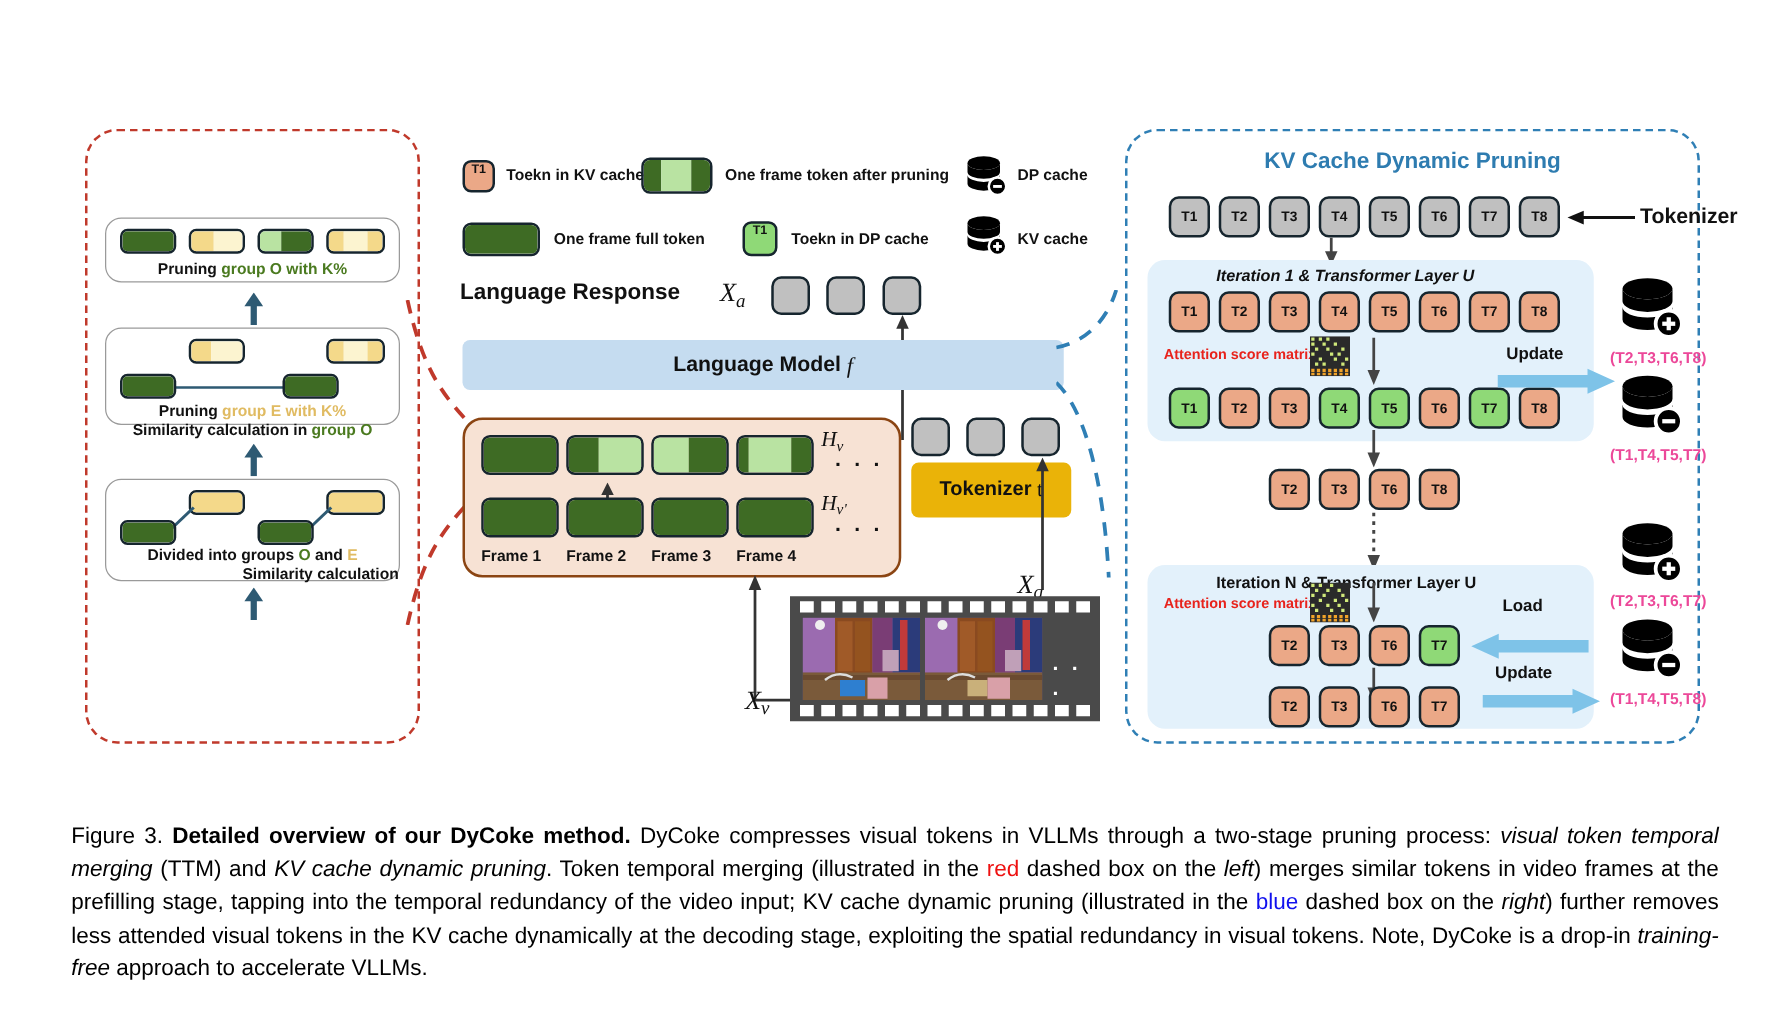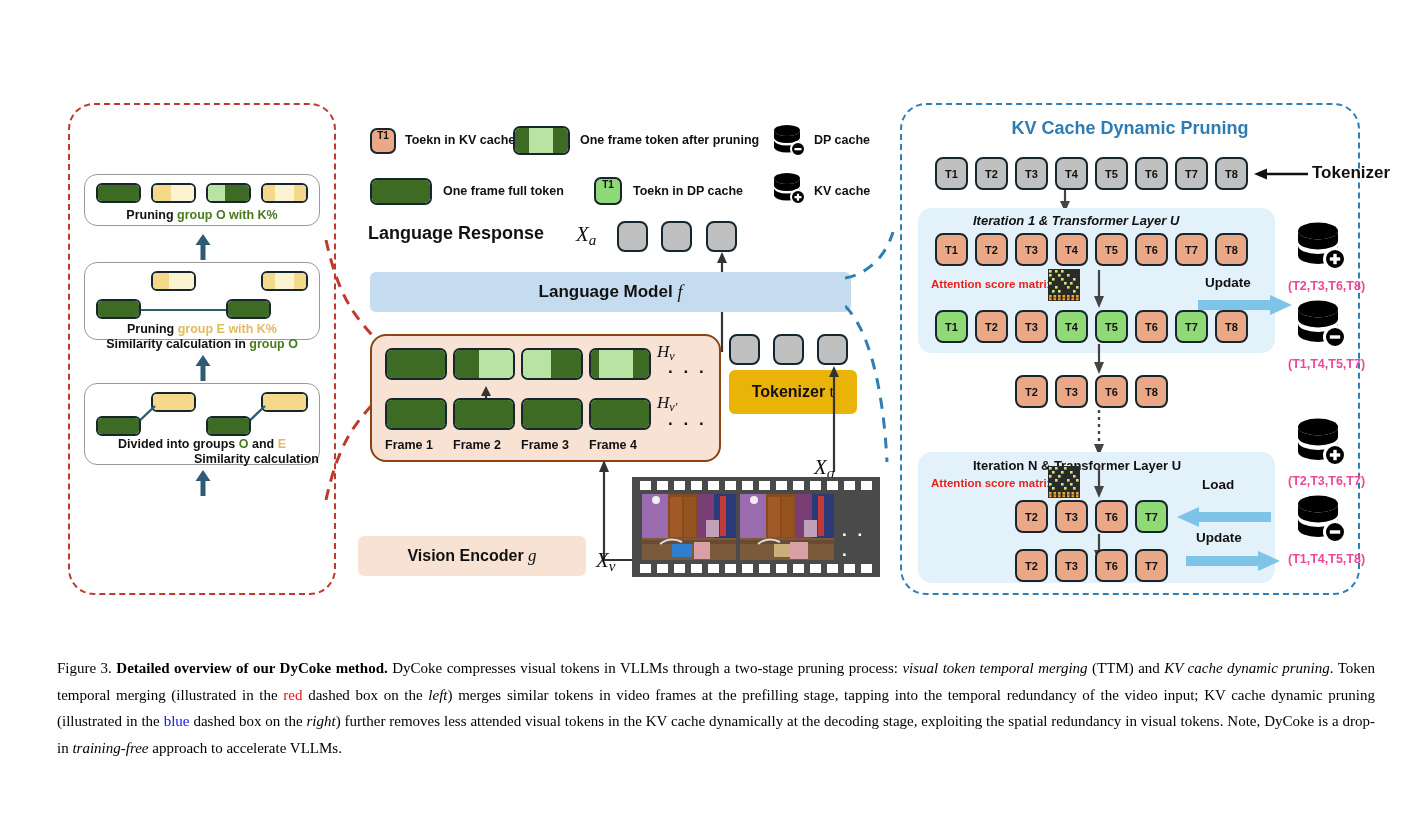--- a/index.html
+++ b/index.html
@@ -102,21 +102,21 @@
   .iterbox { position:absolute; background:#e3f1fb; border-radius:14px; }
   .iterlbl { position:absolute; font-size:13px; font-weight:bold; color:#111; white-space:nowrap; }
   .attnlbl { position:absolute; font-size:11.5px; font-weight:bold; color:#e8231c; white-space:nowrap; }
   .cachelbl { position:absolute; font-size:12.5px; font-weight:bold; color:#ec4899; white-space:nowrap; }
   .oplbl { position:absolute; font-size:13.5px; font-weight:bold; color:#111; white-space:nowrap; }
   .prefilllbl { position:absolute; font-size:17px; font-weight:bold; color:#111; white-space:nowrap; }
 
   
   #caption {
     position:absolute; left:57px; top:655px; width:1318px;
-    font-family:Liberation Serif, serif; font-size:15px;
+    font-family:Liberation Sans, sans-serif; font-size:18px;
     line-height:26.5px; color:#000; text-align:justify;
   }
   #caption b { font-weight:bold; }
   #caption i { font-style:italic; }
   .cred { color:#ee1111; }
   .cblue { color:#1111ee; }
 
   
   #vstrip { position:absolute; left:632px; top:477px; width:248px; height:100px; background:#4a4a4a; }
   .perf { position:absolute; width:11px; height:9px; background:#fff; }
@@ -322,23 +322,20 @@
   <div class="mathlbl" style="left:657px; top:393px; font-size:17px;">
     <span>H</span><span class="mathsub">v'</span>
   </div>
   <div class="dots" style="left:668px; top:410px;">. . .</div>
 
   <div style="position:absolute; left:385px; top:438px; font-size:12.5px; font-weight:bold; color:#111;">Frame 1</div>
   <div style="position:absolute; left:453px; top:438px; font-size:12.5px; font-weight:bold; color:#111;">Frame 2</div>
   <div style="position:absolute; left:521px; top:438px; font-size:12.5px; font-weight:bold; color:#111;">Frame 3</div>
   <div style="position:absolute; left:589px; top:438px; font-size:12.5px; font-weight:bold; color:#111;">Frame 4</div>
 
-  <div id="venc-box">
-    <span>Vision Encoder</span>&nbsp;<span class="mathit" style="font-size:17px">g</span>
-  </div>
 
   <svg style="position:absolute; left:560px; top:460px;" width="90" height="110">
     <path d="M85 100 L44 100 L44 12" stroke="#333" stroke-width="2.2" fill="none"></path>
     <path d="M44 0 L39 12 L49 12 Z" fill="#333"></path>
   </svg>
   <div class="mathlbl" style="left:596px; top:548px;">
     <span>X</span><span class="mathsub">v</span>
   </div>
 
   <div class="tok chip-gray" style="left:729px; top:334px; width:31px; height:31px;"></div>

